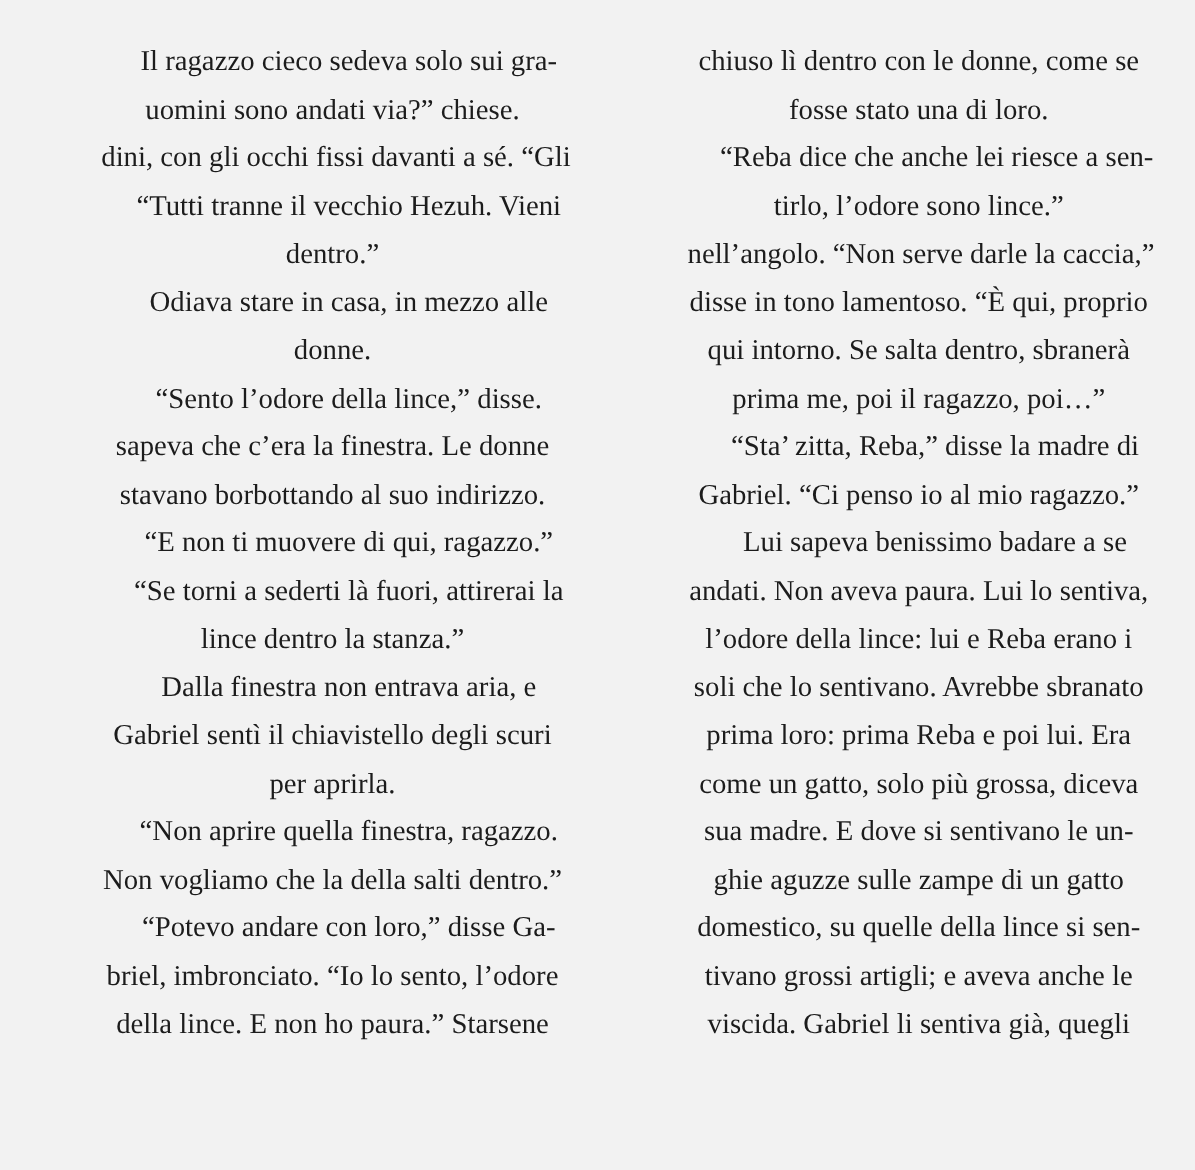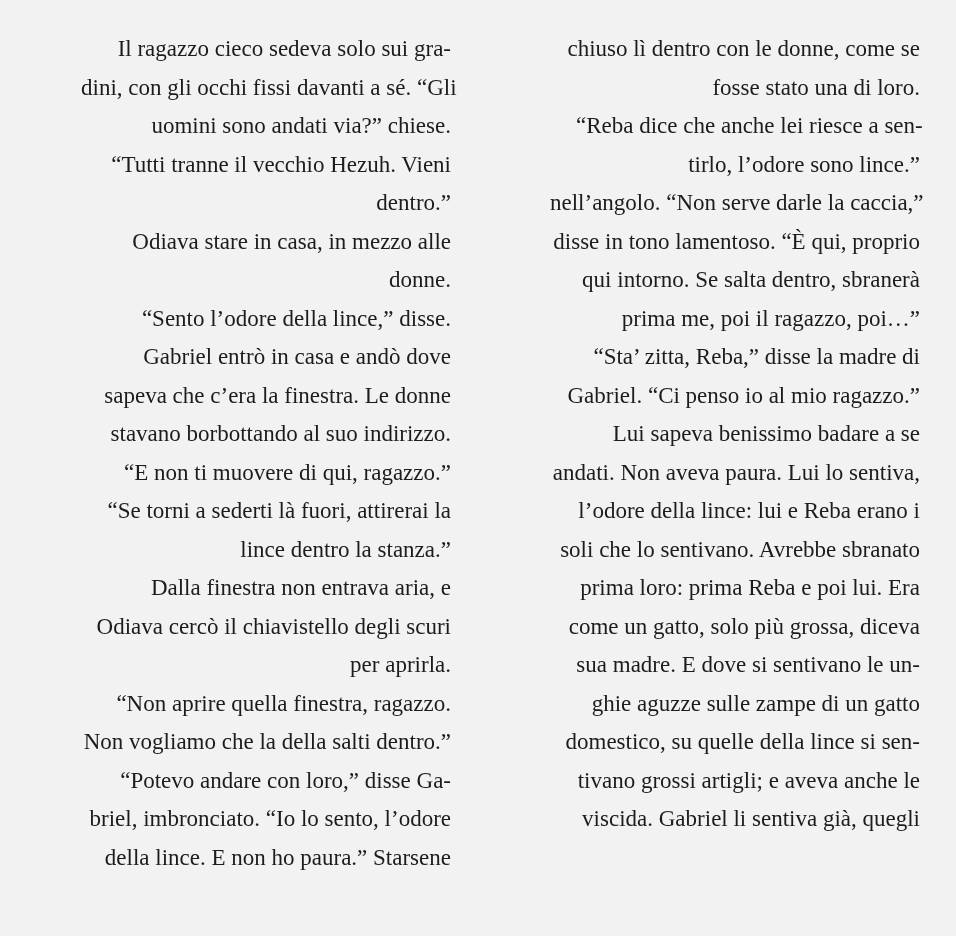--- a/index.html
+++ b/index.html
@@ -22,48 +22,47 @@
     line-height: 38.5px;
     color: #1c1c1c;
     -webkit-font-smoothing: antialiased;
   }
   .column {
     flex: 1 1 0;
     min-width: 0;
   }
   .line {
     white-space: nowrap;
-    text-align: right;
+    text-align: center;
     margin-left: 45px;
   }
   .line.indent {
     padding-left: 26px;
   }
 </style>
 </head>
 <body>
 
 <div class="page">
   <div class="column">
       <div class="line indent">Il ragazzo cieco sedeva solo sui gra-</div>
+      <div class="line">uomini sono andati via?” chiese.</div>
       <div class="line">dini, con gli occhi fissi davanti a sé. “Gli</div>
-      <div class="line">uomini sono andati via?” chiese.</div>
       <div class="line indent">“Tutti tranne il vecchio Hezuh. Vieni</div>
       <div class="line">dentro.”</div>
       <div class="line indent">Odiava stare in casa, in mezzo alle</div>
       <div class="line">donne.</div>
       <div class="line indent">“Sento l’odore della lince,” disse.</div>
-      <div class="line indent">Gabriel entrò in casa e andò dove</div>
       <div class="line">sapeva che c’era la finestra. Le donne</div>
       <div class="line">stavano borbottando al suo indirizzo.</div>
       <div class="line indent">“E non ti muovere di qui, ragazzo.”</div>
       <div class="line indent">“Se torni a sederti là fuori, attirerai la</div>
       <div class="line">lince dentro la stanza.”</div>
       <div class="line indent">Dalla finestra non entrava aria, e</div>
-      <div class="line">Odiava cercò il chiavistello degli scuri</div>
+      <div class="line">Gabriel sentì il chiavistello degli scuri</div>
       <div class="line">per aprirla.</div>
       <div class="line indent">“Non aprire quella finestra, ragazzo.</div>
       <div class="line">Non vogliamo che la della salti dentro.”</div>
       <div class="line indent">“Potevo andare con loro,” disse Ga-</div>
       <div class="line">briel, imbronciato. “Io lo sento, l’odore</div>
       <div class="line">della lince. E non ho paura.” Starsene</div>
     </div>
   <div class="column">
       <div class="line">chiuso lì dentro con le donne, come se</div>
       <div class="line">fosse stato una di loro.</div>

